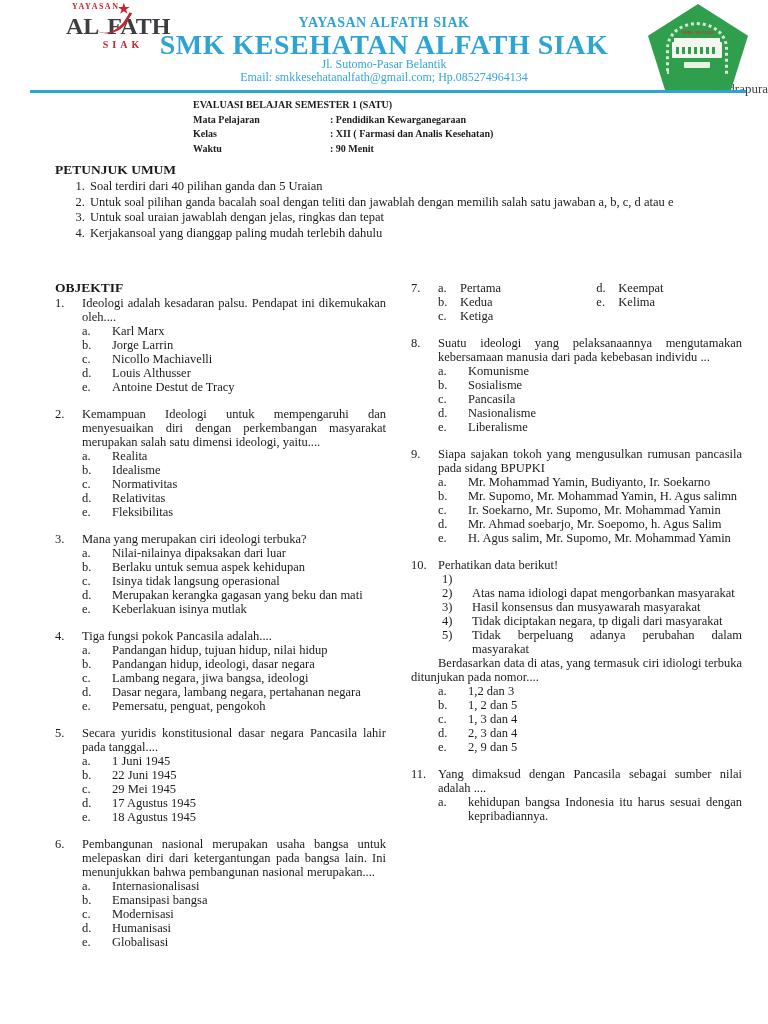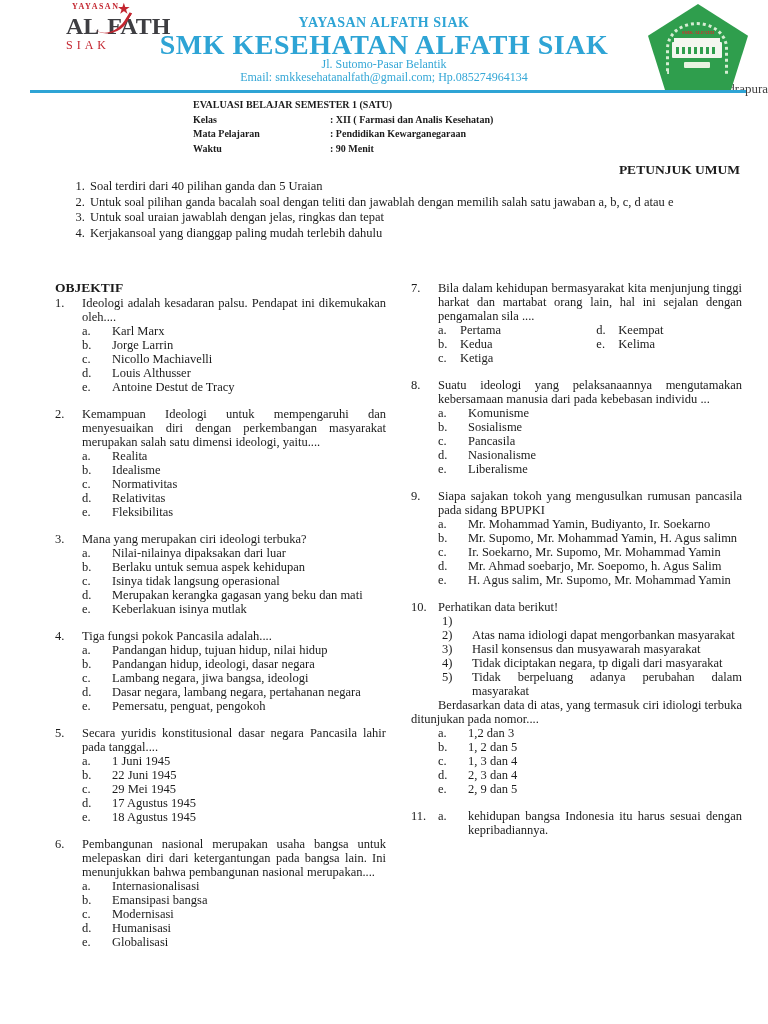--- a/index.html
+++ b/index.html
@@ -22,21 +22,21 @@
   .header-rule { position:absolute; left:30px; right:22px; top:90px; border-top:3px solid #2ea4d5; }
 
   
   .logo-left { position:absolute; left:45px; top:0; width:118px; height:66px;margin-left:21px; }
   .logo-yayasan { color:#c32630; font-weight:bold; font-size:8px; letter-spacing:1.5px; margin-left:6px; }
   .logo-main { font-weight:bold; font-size:24px; line-height:24px; color:#3e3e42; letter-spacing:0px; position:relative; }
   .logo-main .al { margin-right:8px; }
   .logo-swoosh { position:absolute; left:26px; top:-12px; width:34px; height:34px;
                  border-right:3px solid #c32630; border-radius:0 0 70% 0; transform:rotate(32deg); }
   .logo-star { position:absolute; left:52px; top:-17px; color:#c32630; font-size:13px; }
-  .logo-siak { color:#c32630; font-weight:normal; font-size:12px; letter-spacing:4px; text-align:left; margin-right:4px; }
+  .logo-siak { color:#c32630; font-weight:bold; font-size:10px; letter-spacing:4px; text-align:center; margin-right:4px; }
 
   
   .crest { position:absolute; right:20px; top:4px; width:100px; height:86px;
            background:#2f9e4d; clip-path:polygon(50% 0, 100% 37%, 83% 100%, 17% 100%, 0 37%);
            display:flex; align-items:center; justify-content:center; }
   .crest-inner { width:72px; height:54px; position:relative; }
   .crest-arc { position:absolute; left:4px; top:2px; width:62px; height:52px;
                border:3px dotted #e8f5e2; border-bottom:none; border-radius:50% 50% 0 0; opacity:.9; }
   .crest-building { position:absolute; left:10px; top:22px; width:50px; height:16px; background:#f4f7ef;
                     border-radius:1px; box-shadow:0 -6px 0 -2px #f4f7ef; }
@@ -45,21 +45,21 @@
   .crest-title { position:absolute; left:0; right:0; top:6px; text-align:center; color:#c9352f; font-size:5px; font-weight:bold; }
   .crest-base { position:absolute; left:22px; top:42px; width:26px; height:6px; background:#e9f3e2; border-radius:1px; }
 
   
   .exam-info { margin:2px 0 0 193px; font-weight:bold; font-size:10px; line-height:14.5px; }
   .exam-row { display:flex; }
   .exam-label { width:137px; }
 
   
   .instructions { margin:7px 28px 0 55px; }
-  .instr-heading { font-weight:bold; font-size:13.5px;text-align:right; }
+  .instr-heading { font-weight:bold; font-size:13.5px; }
   .instructions ol { margin:2px 0 0 0; padding-left:33px; }
   .instructions li { text-align:justify; padding-left:2px; line-height:15.5px; }
 
   
   .objektif { display:flex; gap:25px; margin:40px 26px 0 55px; }
   .obj-col { flex:1; min-width:0; }
   .obj-heading { font-weight:bold; font-size:13.5px; margin-bottom:1px; }
 
   .question { margin-bottom:13px; }
   .q-row { display:flex; }
@@ -112,26 +112,26 @@
         <div class="crest-building"></div>
         <div class="crest-windows"></div>
         <div class="crest-base"></div>
       </div>
     </div>
   </div>
 
   <div class="exam-info">
     <div>EVALUASI BELAJAR SEMESTER 1 (SATU)</div>
     <div class="exam-row">
+      <span class="exam-label">Mata Pelajaran</span>
+      <span>: Pendidikan Kewarganegaraan</span>
+    </div>
+    <div class="exam-row">
       <span class="exam-label">Kelas</span>
       <span>: XII ( Farmasi dan Analis Kesehatan)</span>
-    </div>
-    <div class="exam-row">
-      <span class="exam-label">Mata Pelajaran</span>
-      <span>: Pendidikan Kewarganegaraan</span>
     </div>
     <div class="exam-row">
       <span class="exam-label">Waktu</span>
       <span>: 90 Menit</span>
     </div>
   </div>
 
   <div class="instructions">
     <div class="instr-heading">PETUNJUK UMUM</div>
     <ol>
@@ -327,21 +327,20 @@
             </div>
           </div>
         </div>
     </div>
     <div class="obj-col">
       <div id="col-right">
           <div class="question">
             <div class="q-row">
               <span class="q-num">7.</span>
               <div class="q-body">
-                <div class="q-text">Bila dalam kehidupan bermasyarakat kita menjunjung tinggi harkat dan martabat orang lain, hal ini sejalan dengan pengamalan sila ....</div>
                 <div class="options two-col">
                   <div class="opt-row">
                     <span class="opt-letter">a.</span>
                     <div class="opt-text">Pertama</div>
                   </div>
                   <div class="opt-row">
                     <span class="opt-letter">b.</span>
                     <div class="opt-text">Kedua</div>
                   </div>
                   <div class="opt-row">
@@ -467,20 +466,21 @@
                     <div class="opt-text">2, 9 dan 5</div>
                   </div>
                 </div>
               </div>
             </div>
           </div>
           <div class="question">
             <div class="q-row">
               <span class="q-num">11.</span>
               <div class="q-body">
+                <div class="q-text">Yang dimaksud dengan Pancasila sebagai sumber nilai adalah ....</div>
                 <div class="options">
                   <div class="opt-row">
                     <span class="opt-letter">a.</span>
                     <div class="opt-text">kehidupan bangsa Indonesia itu harus sesuai dengan kepribadiannya.</div>
                   </div>
                 </div>
               </div>
             </div>
           </div>
         </div>

